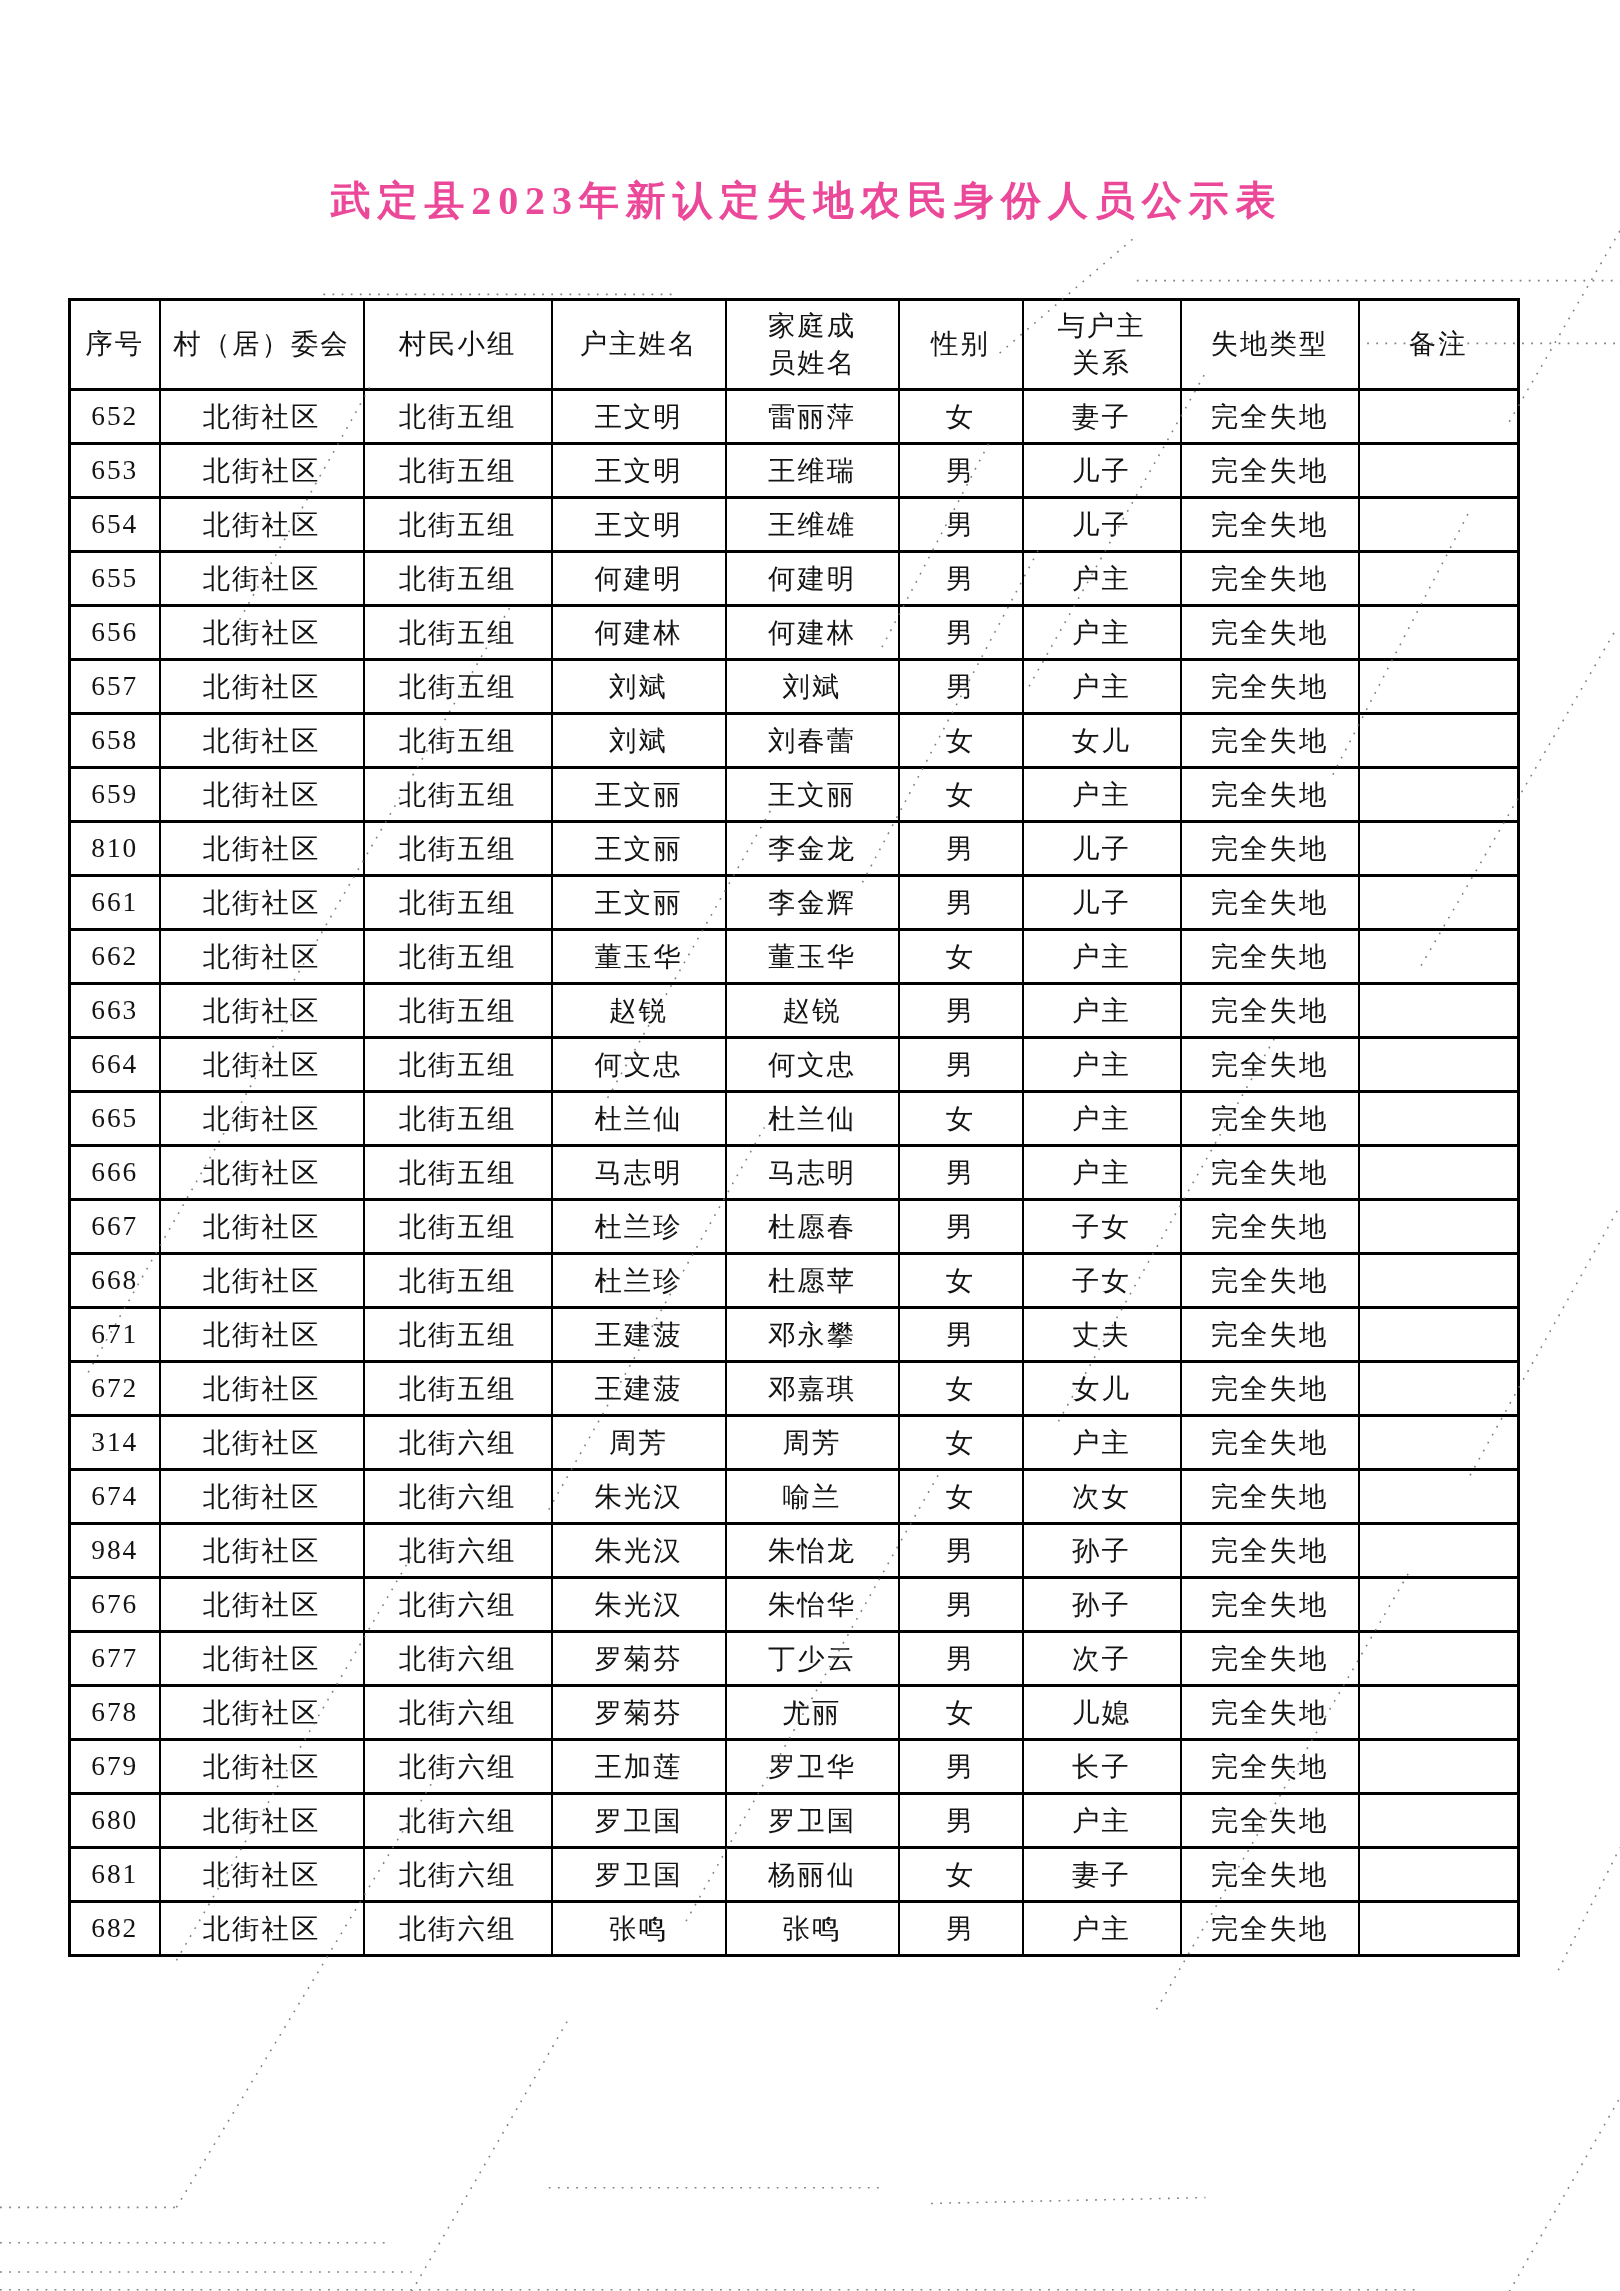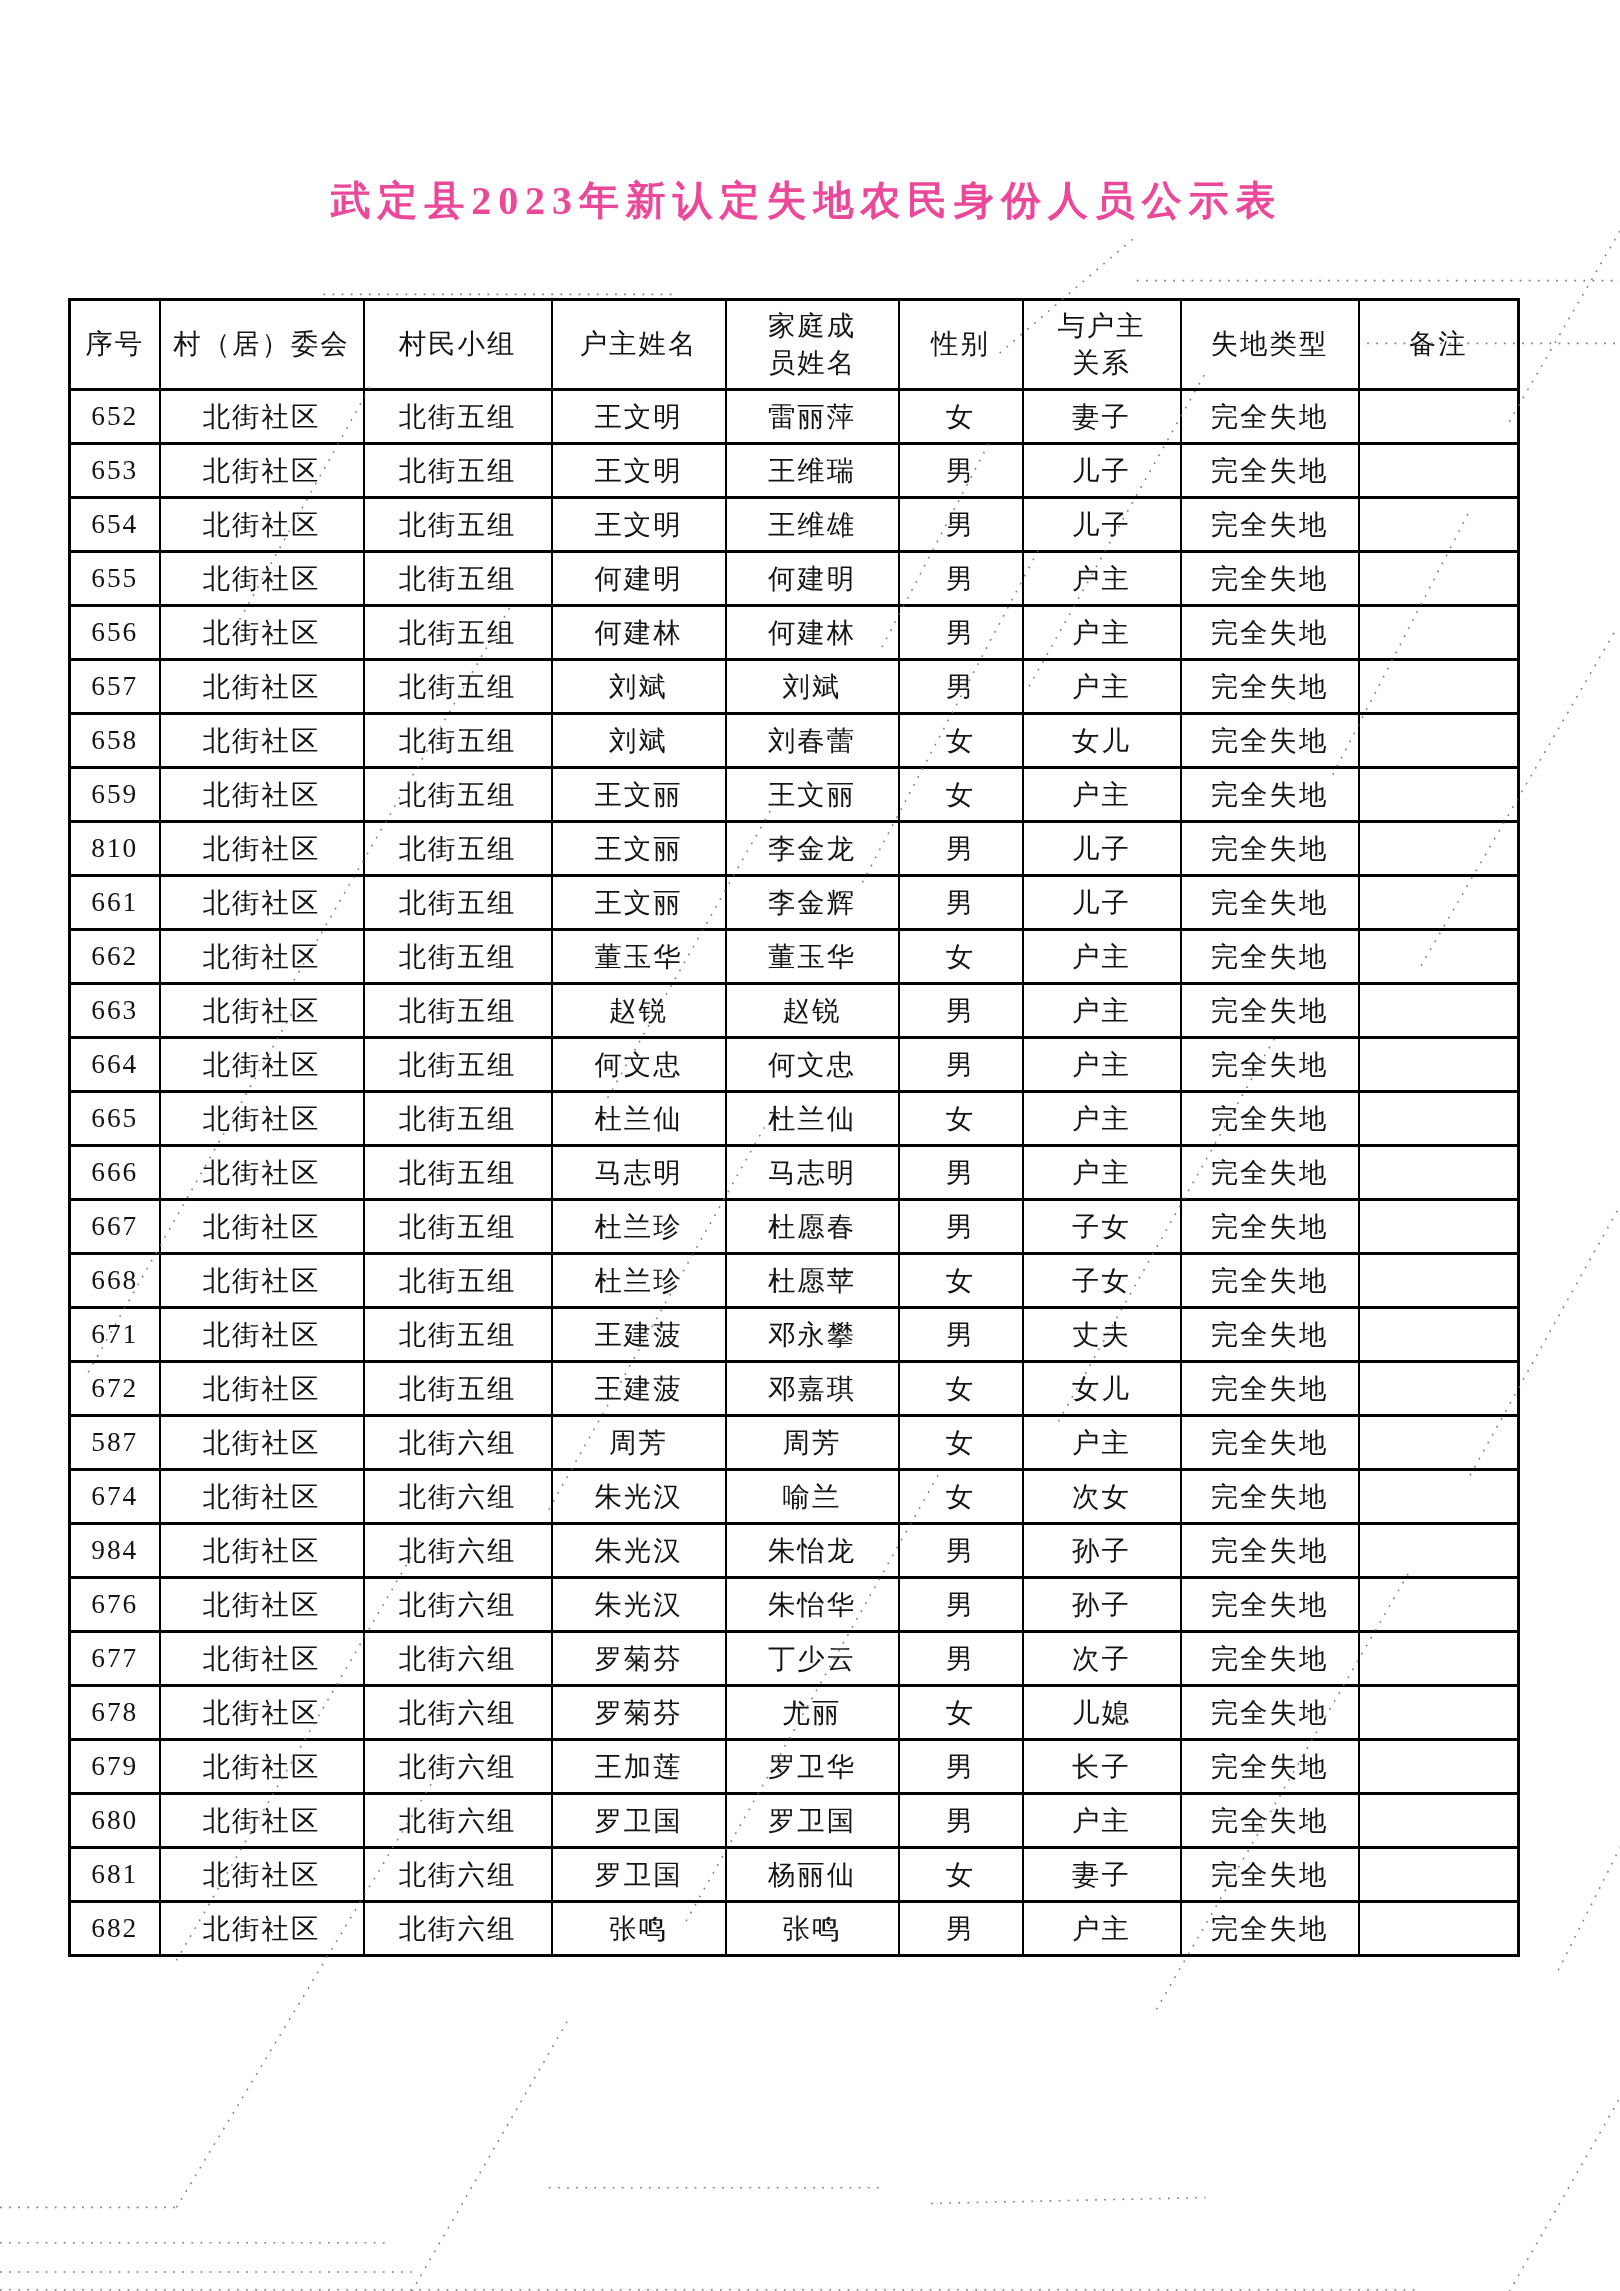--- a/index.html
+++ b/index.html
@@ -267,21 +267,21 @@
         <td class="c1">北街社区</td>
         <td class="c2">北街五组</td>
         <td class="c3">王建菠</td>
         <td class="c4">邓嘉琪</td>
         <td class="c5">女</td>
         <td class="c6">女儿</td>
         <td class="c7">完全失地</td>
         <td class="c8"></td>
       </tr>
       <tr>
-        <td class="c0">587</td>
+        <td class="c0">314</td>
         <td class="c1">北街社区</td>
         <td class="c2">北街六组</td>
         <td class="c3">周芳</td>
         <td class="c4">周芳</td>
         <td class="c5">女</td>
         <td class="c6">户主</td>
         <td class="c7">完全失地</td>
         <td class="c8"></td>
       </tr>
       <tr>

